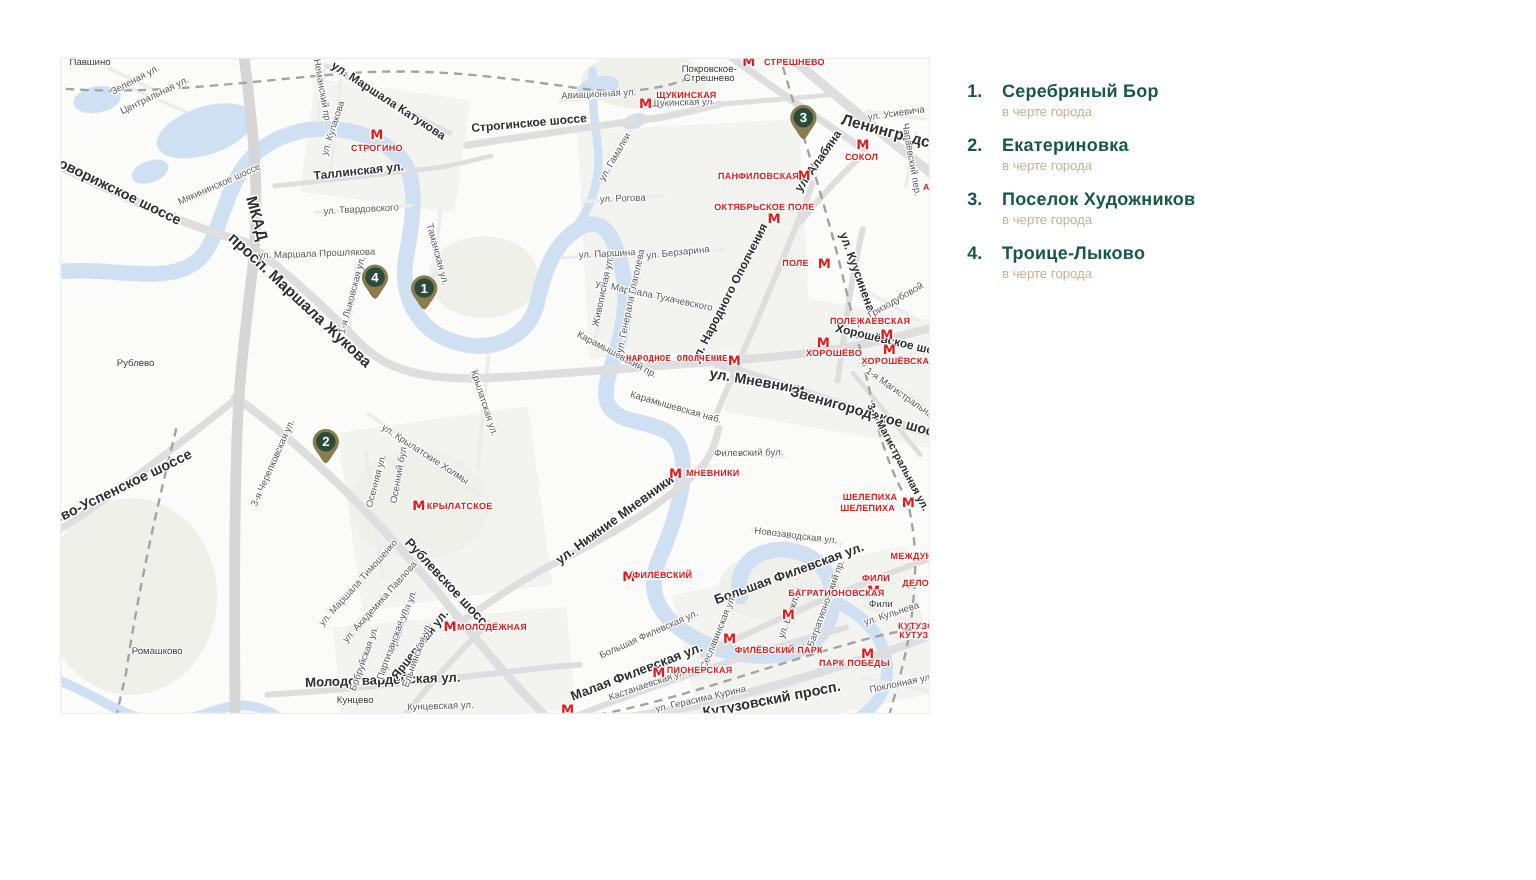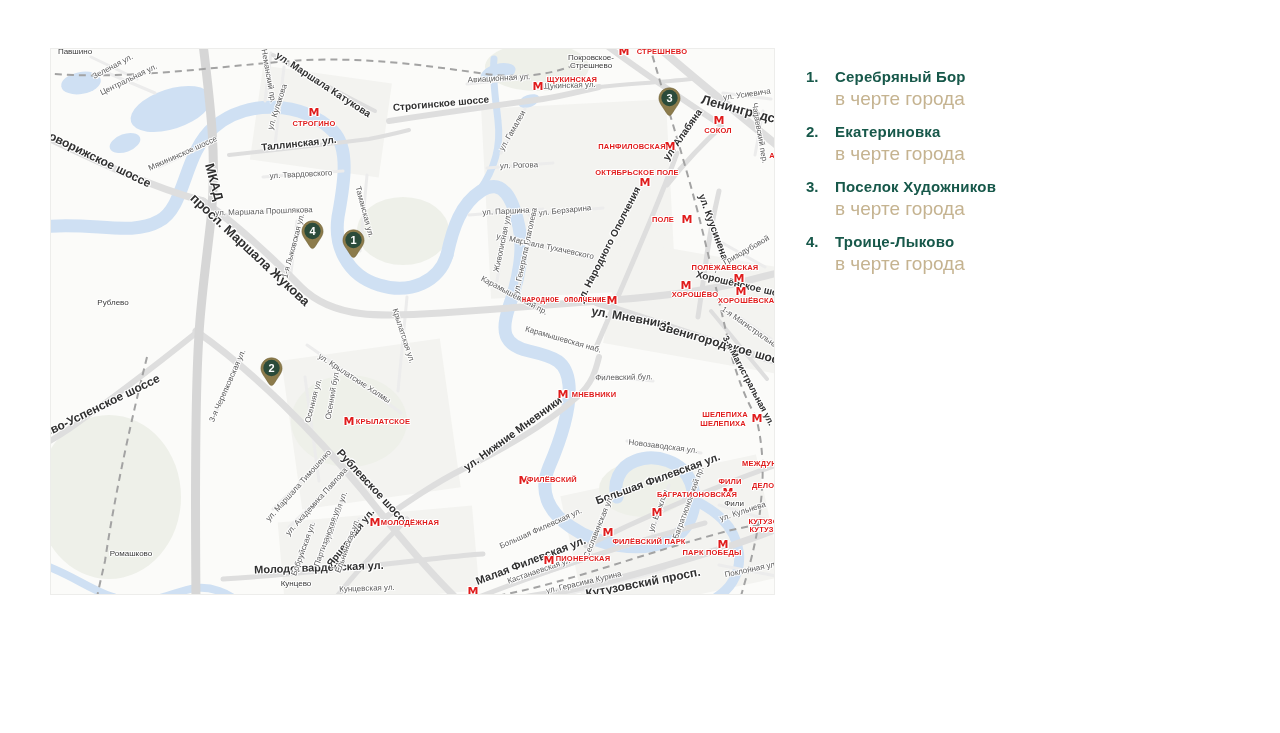--- a/index.html
+++ b/index.html
@@ -15,21 +15,21 @@
   .street.bold{color:#303030;font-weight:bold;}
   .place{color:#3a3a3a;font-size:8px;white-space:pre-line;text-align:center;}
   .metro-label{color:var(--metro);font-weight:bold;font-size:7.5px;letter-spacing:.2px;}
   .metro-m{color:var(--metro);font-weight:900;font-size:11px;font-family:"DejaVu Sans",sans-serif;}
   .pin{position:absolute;width:23px;height:31px;margin-left:-11.5px;margin-top:-11px;}
   
   #legend{position:absolute;left:806px;top:68px;width:420px;}
   .legend-item{display:flex;margin-bottom:13px;}
   .legend-num{width:29px;flex:0 0 29px;font-size:15px;font-weight:bold;color:var(--green);}
   .legend-title{font-size:15px;font-weight:bold;color:var(--green);letter-spacing:.2px;}
-  .legend-sub{font-size:19px;color:var(--tan);margin-top:3px;}
+  .legend-sub{font-size:11px;color:var(--tan);margin-top:3px;}
 </style>
 </head>
 <body>
 
 <div id="map">
   <svg class="base" width="725" height="547" viewBox="0 0 725 547">
 
     <g fill="#f3f3f0">
       <rect x="205" y="25" width="130" height="95" transform="rotate(8 270 72)"></rect>
       <rect x="435" y="55" width="185" height="190" transform="rotate(-3 527 150)"></rect>
@@ -202,21 +202,21 @@
       <div class="map-label street" style="left: 700px; top: 521px; transform: translate(-50%, -50%) rotate(-12deg);">Поклонная ул.</div>
       <div class="map-label street" style="left: 638px; top: 454px; transform: translate(-50%, -50%) rotate(-70deg);">Багратионовский пр.</div>
       <div class="map-label street" style="left: 608px; top: 462px; transform: translate(-50%, -50%) rotate(-70deg);">ул. Барклая</div>
       <div class="map-label street" style="left: 548px; top: 478px; transform: translate(-50%, -50%) rotate(-68deg);">Сеславинская ул.</div>
       <div class="map-label street" style="left: 692px; top: 463px; transform: translate(-50%, -50%) rotate(-18deg);">ул. Кульнева</div>
       <div class="map-label street" style="left: 690px; top: 205px; transform: translate(-50%, -50%) rotate(-30deg);">ул. Гризодубовой</div>
       <div class="map-label street" style="left: 700px; top: 280px; transform: translate(-50%, -50%) rotate(35deg);">1-я Магистральная</div>
       <div class="map-label street" style="left: 316px; top: 540px; transform: translate(-50%, -50%) rotate(-2deg);">Кунцевская ул.</div>
       <div class="map-label place" style="left: 24px; top: 3px; transform: translate(-50%, -50%);">Павшино</div>
       <div class="map-label place" style="left: 62px; top: 254px; transform: translate(-50%, -50%);">Рублево</div>
-      <div class="map-label place" style="left: 80px; top: 505px; transform: translate(-50%, -50%);">Ромашково</div>
+      <div class="map-label place" style="left: 80px; top: 494px; transform: translate(-50%, -50%);">Ромашково</div>
       <div class="map-label place" style="left: 245px; top: 535px; transform: translate(-50%, -50%);">Кунцево</div>
       <div class="map-label place" style="left: 683px; top: 455px; transform: translate(-50%, -50%);">Фили</div>
       <div class="map-label place" style="left: 540px; top: 13px; transform: translate(-50%, -50%);">Покровское-
 Стрешнево</div>
       <div class="map-label metro-m" style="left: 573px; top: 3px; transform: translate(-50%, -50%);">М</div>
       <div class="map-label metro-label" style="left: 611px; top: 3px; transform: translate(-50%, -50%);">СТРЕШНЕВО</div>
       <div class="map-label metro-m" style="left: 487px; top: 38px; transform: translate(-50%, -50%);">М</div>
       <div class="map-label metro-label" style="left: 521px; top: 31px; transform: translate(-50%, -50%);">ЩУКИНСКАЯ</div>
       <div class="map-label metro-m" style="left: 263px; top: 64px; transform: translate(-50%, -50%);">М</div>
       <div class="map-label metro-label" style="left: 263px; top: 75px; transform: translate(-50%, -50%);">СТРОГИНО</div>

